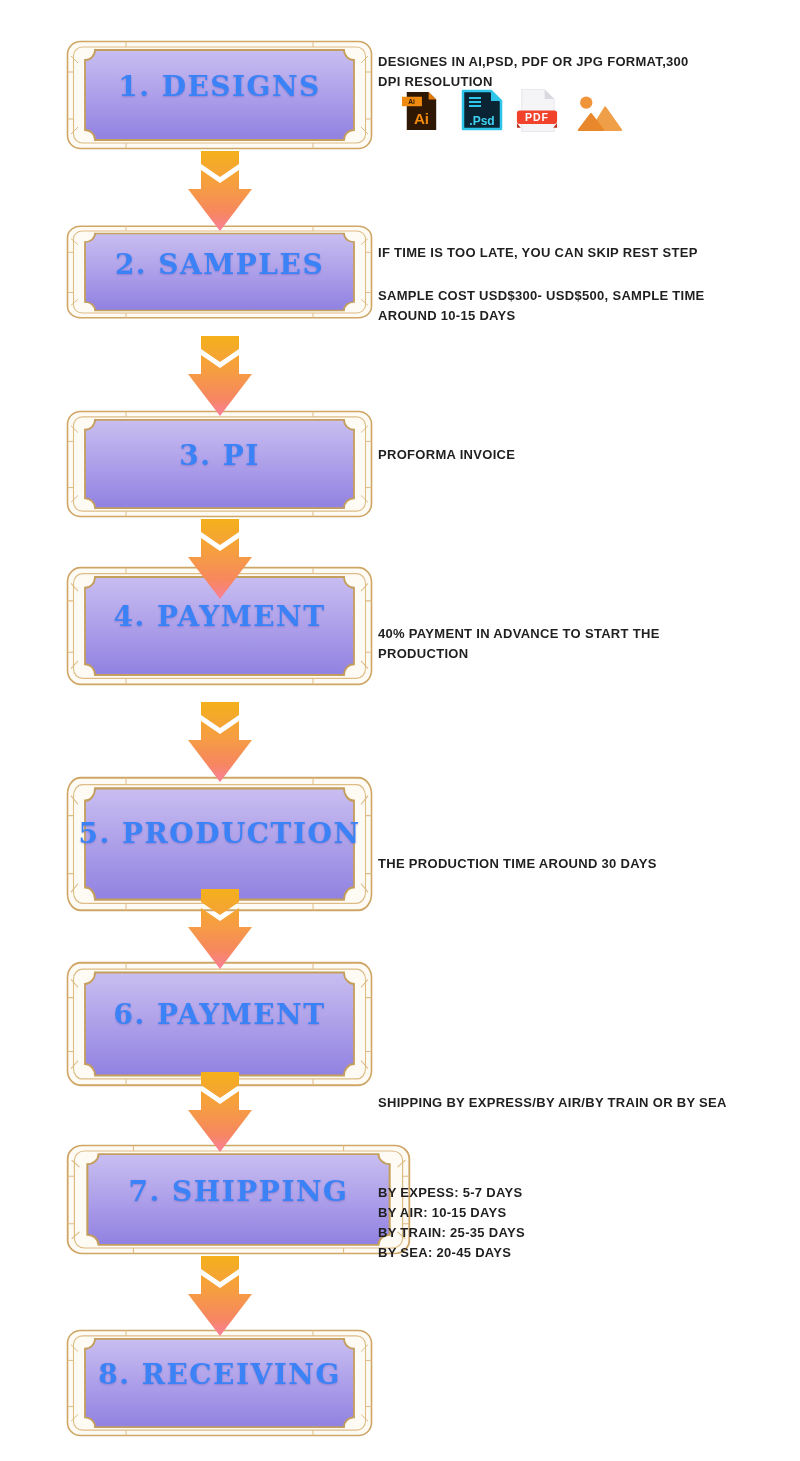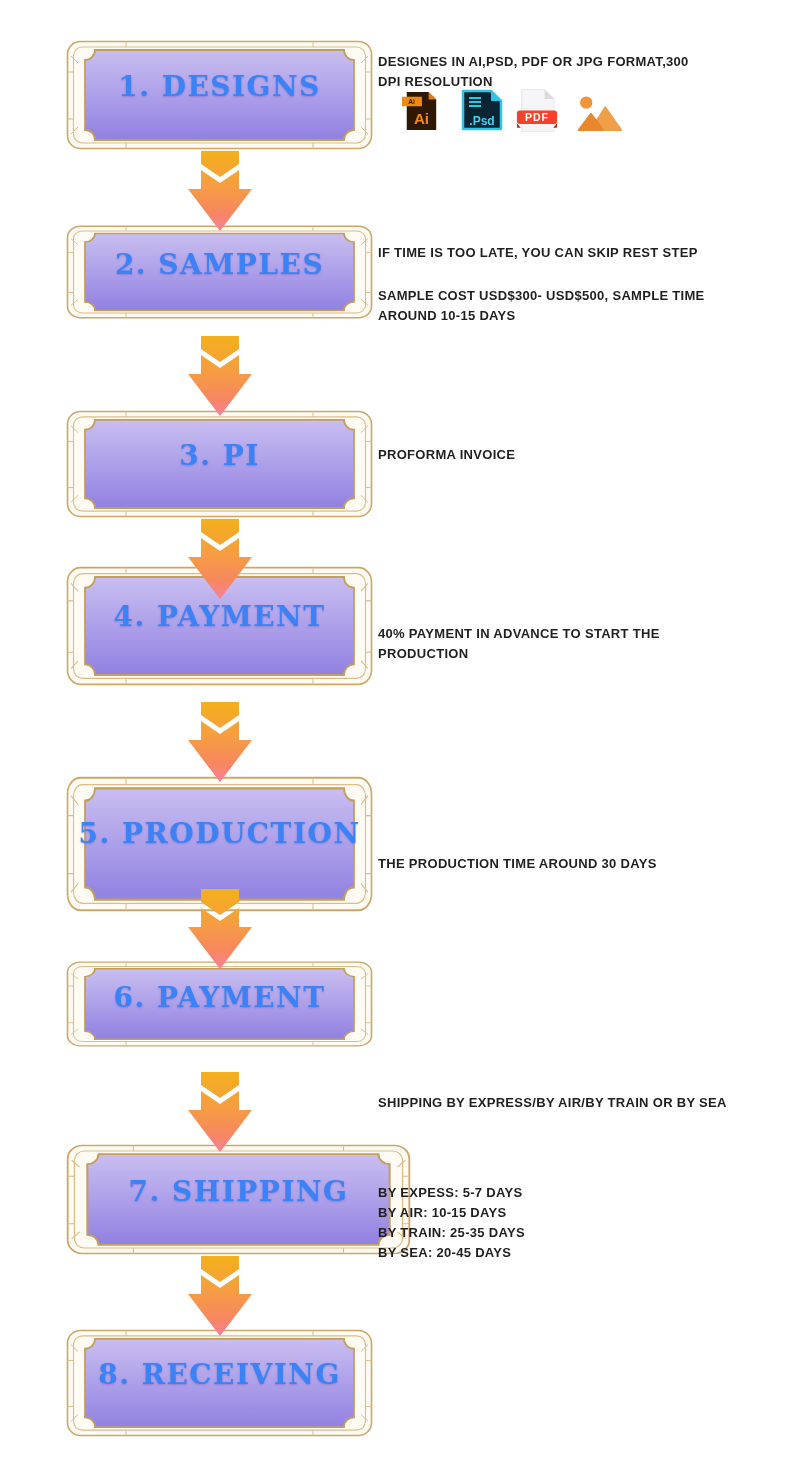--- a/index.html
+++ b/index.html
@@ -5,21 +5,21 @@
   html,body{margin:0;padding:0;background:#ffffff;}
   .canvas{position:relative;width:800px;height:1461px;overflow:hidden;
           font-family:"Liberation Sans",sans-serif;}
   .box{position:absolute;left:66px;width:307px;}
   .box svg.frame{position:absolute;inset:0;width:100%;height:100%;}
   .b1{top:40px;height:110px;}
   .b2{top:225px;height:94px;}
   .b3{top:410px;height:108px;}
   .b4{top:566px;height:120px;text-decoration:underline;}
   .b5{top:776px;height:136px;}
-  .b6{top:961px;height:86px;}
+  .b6{top:961px;height:126px;}
   .b7{top:1144px;height:111px;padding-left:38px;}
   .b8{top:1329px;height:108px;}
   .boxlabel{position:absolute;left:0;right:0;top:42%;transform:translateY(-50%);
     text-align:center;font-family:"DejaVu Serif","Liberation Serif",serif;
     font-weight:700;font-size:28px;letter-spacing:1.5px;color:#3b82f6;
     text-shadow:0 1px 2px rgba(108,90,178,.45);white-space:nowrap;}
   .arrow{position:absolute;left:184px;width:72px;height:82px;}
   .a1{top:151px;}.a2{top:336px;}.a3{top:519px;}.a4{top:702px;}
   .a5{top:889px;}.a6{top:1072px;}.a7{top:1256px;}
   .desc{position:absolute;left:378px;width:414px;color:#1f1f1f;

